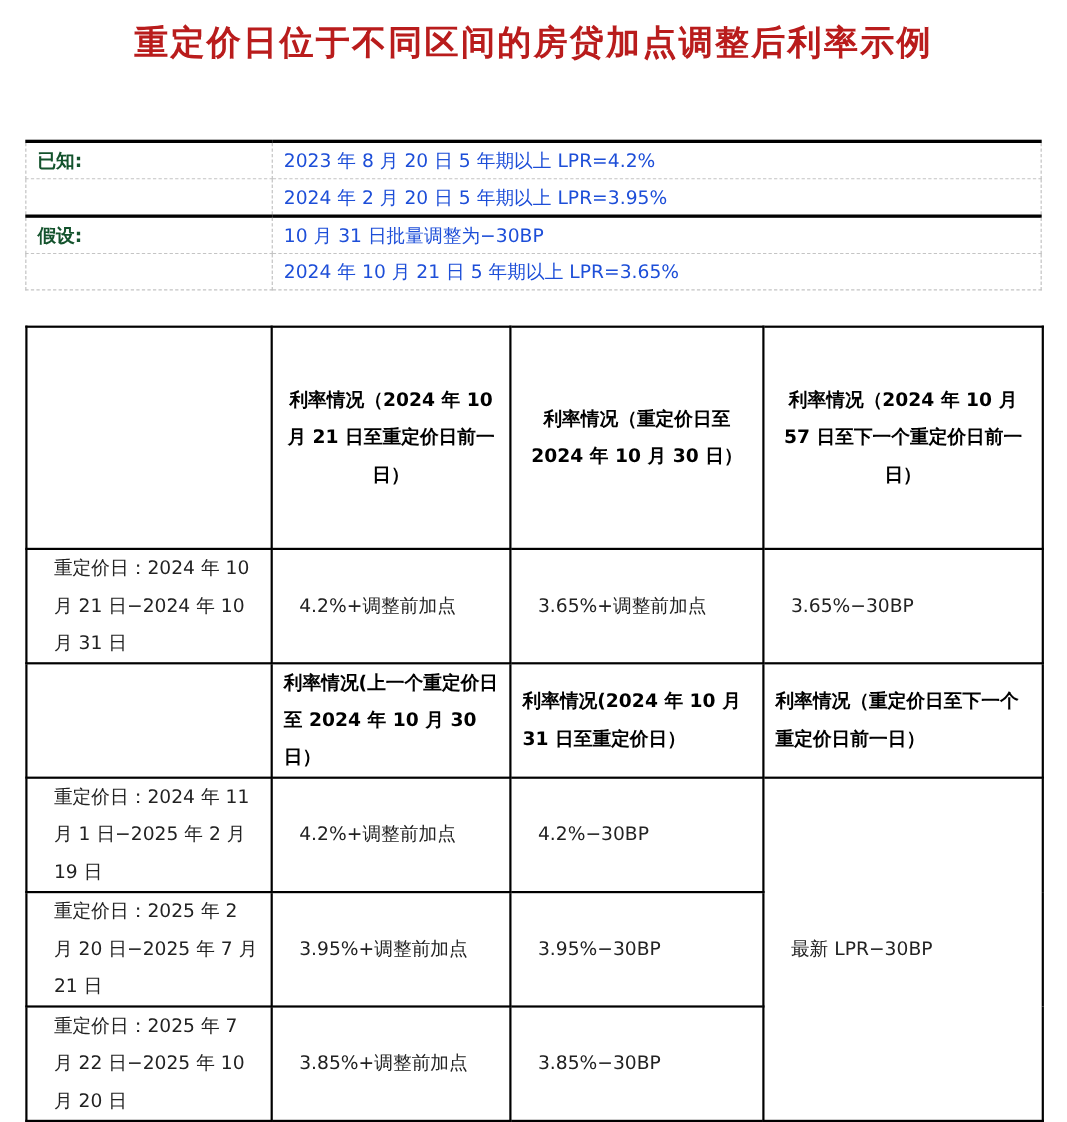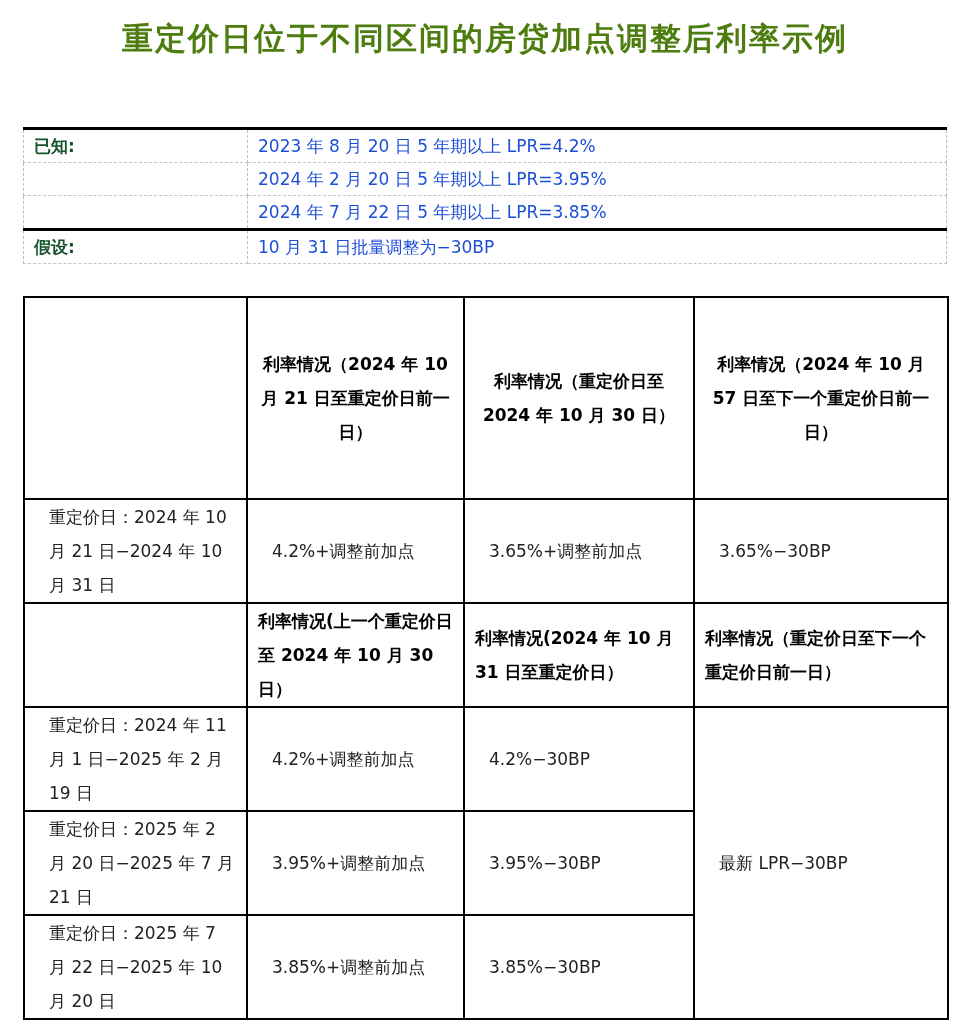--- a/index.html
+++ b/index.html
@@ -17,21 +17,21 @@
   }
   .title {
     position: absolute;
     left: 0;
     top: 18px;
     width: 970px;
     text-align: center;
     font-size: 31px;
     font-weight: bold;
     letter-spacing: 2px;
-    color: #4d7c0f;
+    color: #b91c1c;
   }
 
   
   .info {
     position: absolute;
     left: 23px;
     top: 127px;
     width: 924px;
     border-collapse: collapse;
     table-layout: fixed;
@@ -90,27 +90,27 @@
 <table class="info">
   <tbody>
       <tr class="sec">
     <td class="lbl">已知:</td>
     <td>2023 年 8 月 20 日 5 年期以上 LPR=4.2%</td>
   </tr>
   <tr>
     <td class="lbl"></td>
     <td>2024 年 2 月 20 日 5 年期以上 LPR=3.95%</td>
   </tr>
-  <tr>
-    <td class="lbl"></td>
-    <td>2024 年 7 月 22 日 5 年期以上 LPR=3.85%</td>
-  </tr>
   <tr class="sec">
     <td class="lbl">假设:</td>
     <td>10 月 31 日批量调整为−30BP</td>
+  </tr>
+  <tr>
+    <td class="lbl"></td>
+    <td>2024 年 10 月 21 日 5 年期以上 LPR=3.65%</td>
   </tr>
 </tbody>
   </table>
 
 <table class="main">
   <colgroup>
     <col class="c1">
       <col class="c2">
       <col class="c3">
       <col class="c4">

